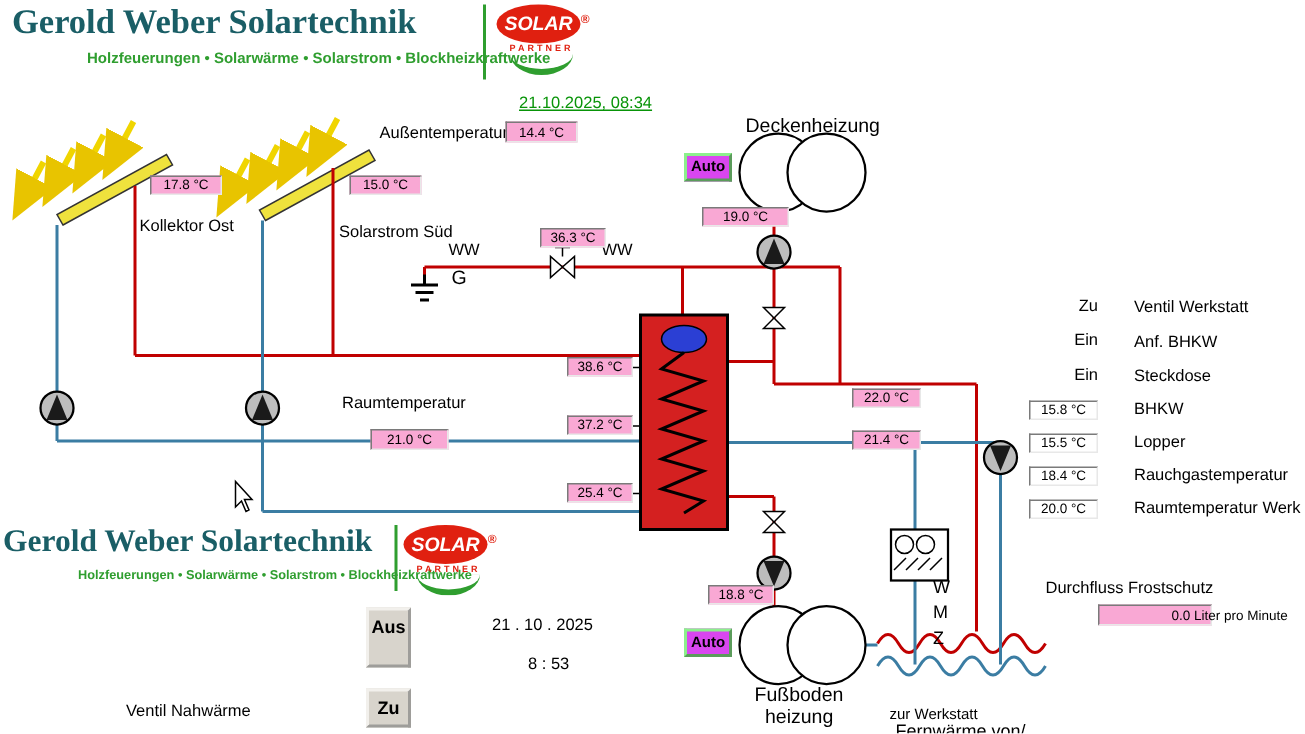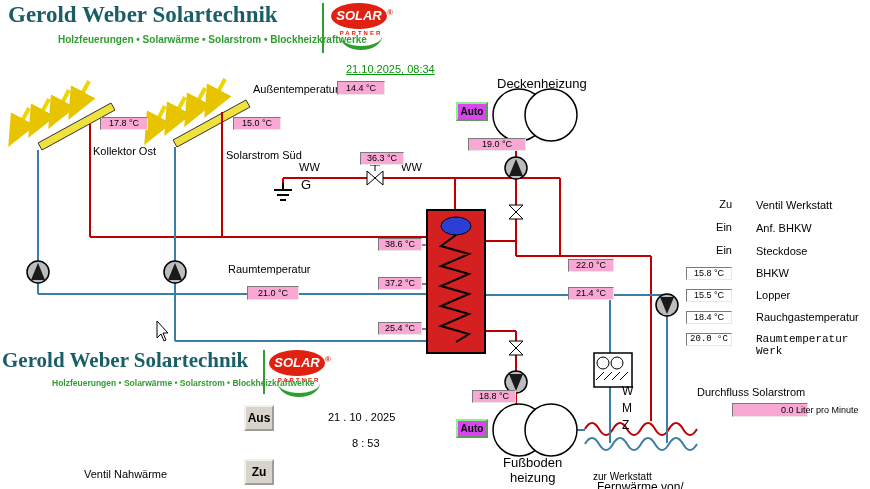--- a/index.html
+++ b/index.html
@@ -191,51 +191,51 @@
     <span class="slab">BHKW</span>
   </div>
   <div class="srow" style="top:288px;">
     <span class="sval-box">15.5 °C</span>
     <span class="slab">Lopper</span>
   </div>
   <div class="srow" style="top:310px;">
     <span class="sval-box">18.4 °C</span>
     <span class="slab">Rauchgastemperatur</span>
   </div>
-  <div class="srow" style="top:332px;font-family:Liberation Mono, monospace;">
+  <div class="srow" style="top:332px;">
     <span class="sval-box">20.0 °C</span>
     <span class="slab">Raumtemperatur Werk</span>
   </div>
 
   <div class="ov vbox" style="left:472px;top:390px;width:44px;height:13px;line-height:11px;">18.8 °C</div>
   <div class="ov autobtn" style="left:456px;top:419px;width:32px;height:19px;line-height:15px;">Auto</div>
   <div class="ov big" style="left:503px;top:455px;">Fußboden</div>
   <div class="ov big" style="left:510px;top:470px;">heizung</div>
 
   <div class="ov" style="left:597px;top:480px;font-size:12px;">Fernwärme von/</div>
   <div class="ov" style="left:593px;top:471px;font-size:10px;">zur Werkstatt</div>
 
   <div class="ov" style="left:622px;top:384px;font-size:12px;">W</div>
   <div class="ov" style="left:622px;top:401px;font-size:12px;">M</div>
   <div class="ov" style="left:622px;top:418px;font-size:12px;">Z</div>
 
-  <div class="ov lbl" style="left:697px;top:386px;">Durchfluss Solarstrom</div>
+  <div class="ov lbl" style="left:697px;top:386px;">Durchfluss Frostschutz</div>
   <div class="ov vbox" style="left:732px;top:403px;width:76px;height:14px;line-height:12px;padding-left:48px;">0.0 Liter pro Minute</div>
 
   <div class="ov brand-title" style="left:2px;top:348px;font-size:21px;">Gerold Weber Solartechnik</div>
   <div class="ov brand-tag" style="left:4px;top:378px;font-size:8.5px;">Holzfeuerungen • Solarwärme • Solarstrom • Blockheizkraftwerke</div>
   <div class="ov sep" style="left:263px;top:350px;height:44px;"></div>
   <div class="ov badge" style="left:269px;top:350px;">
     <div class="oval">
       <span>SOLAR</span>
       <span class="reg">®</span>
     </div>
     <div class="sub">PARTNER</div>
     <div class="arc"></div>
   </div>
 
-  <div class="ov graybtn" style="left:244px;top:405px;width:30px;height:26px;line-height:22px;">Aus</div>
+  <div class="ov graybtn" style="left:244px;top:405px;width:30px;height:40px;line-height:22px;">Aus</div>
   <div class="ov lbl" style="left:328px;top:411px;">21 . 10 . 2025</div>
   <div class="ov lbl" style="left:352px;top:437px;">8  :  53</div>
   <div class="ov lbl" style="left:84px;top:468px;">Ventil Nahwärme</div>
   <div class="ov graybtn" style="left:244px;top:459px;width:30px;height:26px;line-height:22px;">Zu</div>
 
 </div>
 
 </body></html>

